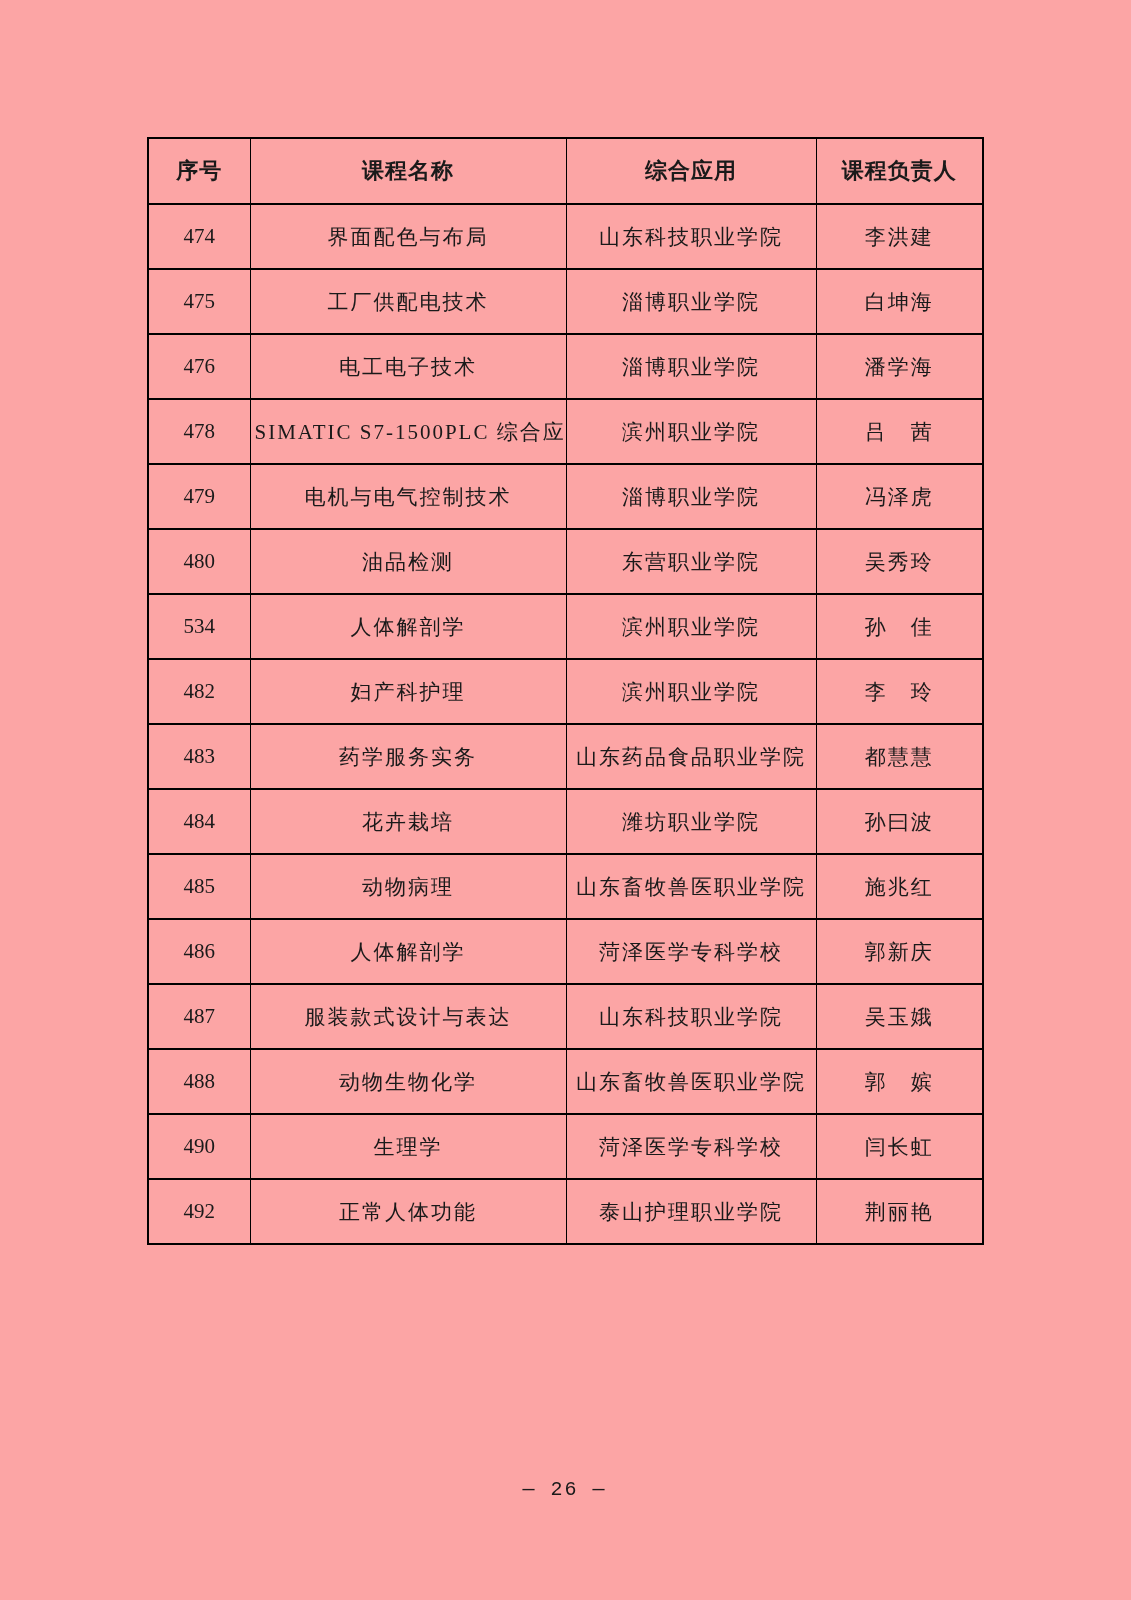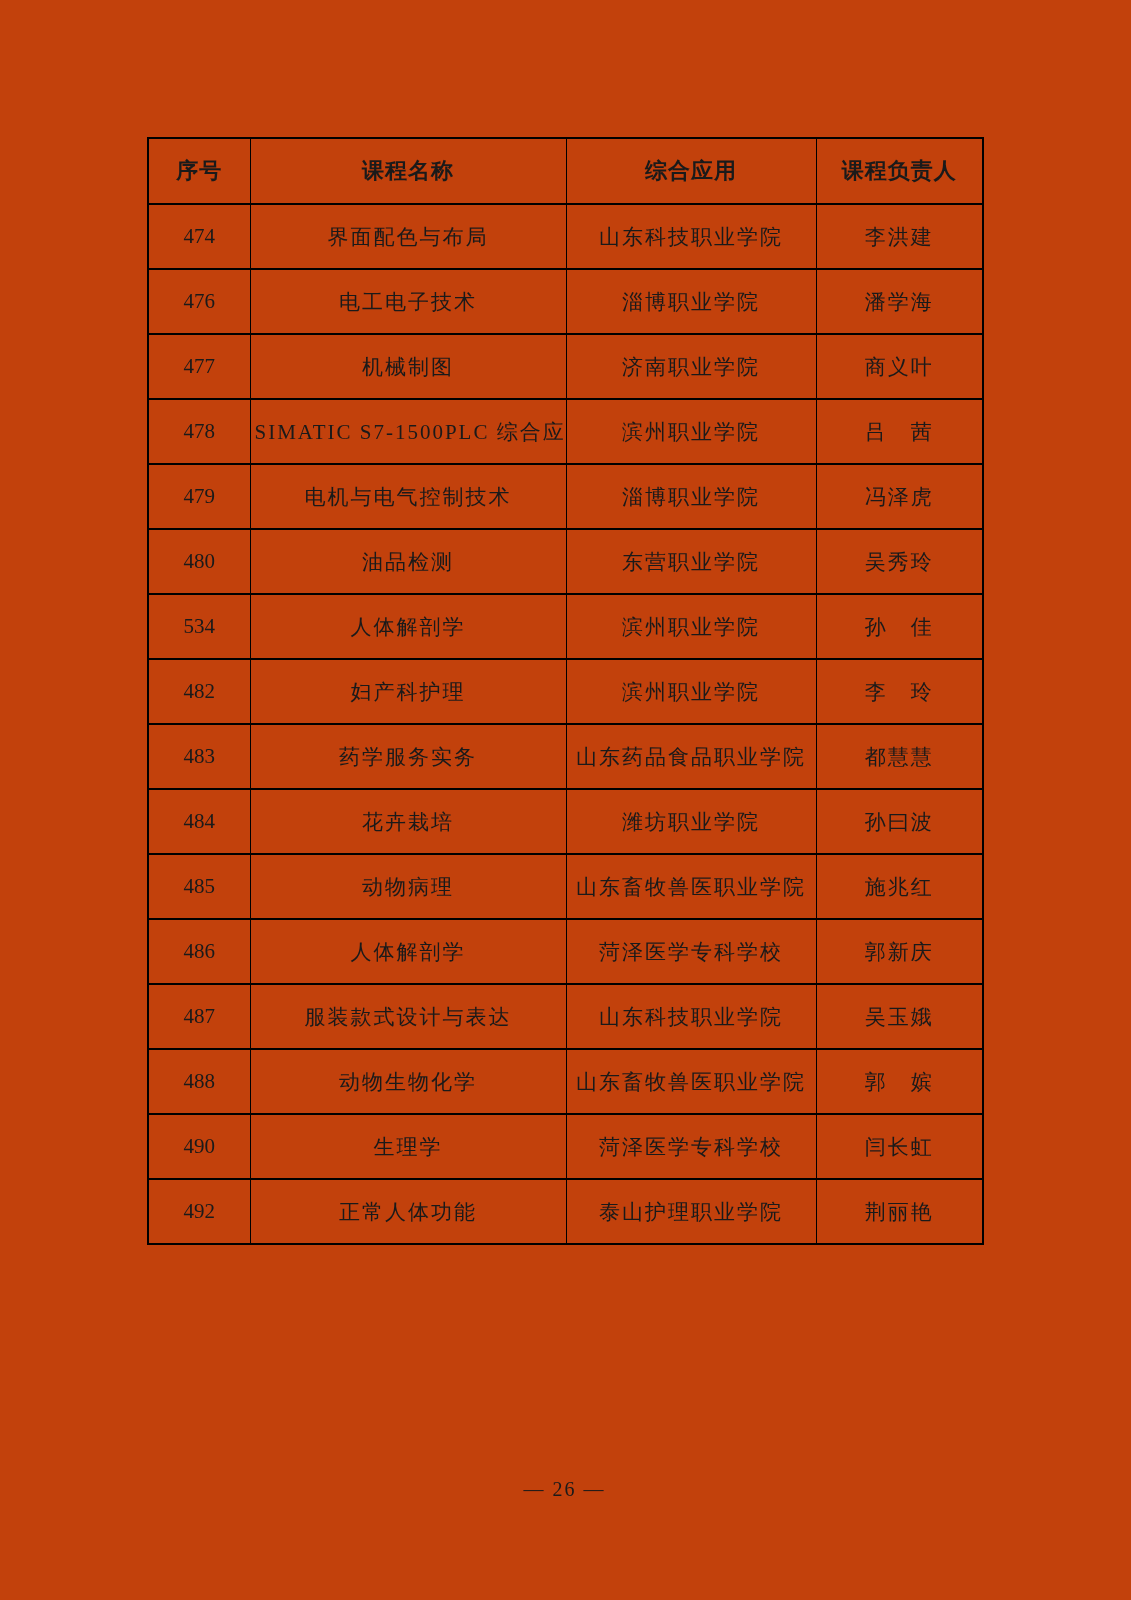--- a/index.html
+++ b/index.html
@@ -11,21 +11,21 @@
     height: 1600px;
     background: #ffffff;
     position: relative;
     font-family: "Liberation Serif", "DejaVu Serif", serif;
     color: #1a1a1a;
     overflow: hidden;
   }
   .page {
     position: absolute;
     inset: 0;
-    background: #c2410c;
+    background: #fca5a5;
   }
   .table-wrap {
     position: absolute;
     left: 147px;
     top: 137px;
     width: 835px;
   }
   table.course-table {
     border-collapse: collapse;
     table-layout: fixed;
@@ -64,21 +64,21 @@
   td[data-name="unit-cell"],
   td[data-name="leader-cell"] {
     letter-spacing: 2px;
   }
   .footer-pagenum {
     position: absolute;
     left: 147px;
     width: 835px;
     top: 1478px;
     text-align: center;
-    font-family: Liberation Serif, serif;
+    font-family: Liberation Mono, monospace;
     font-size: 20px;
     color: #1a1a1a;
     letter-spacing: 2px;
   }
 </style>
 </head>
 <body>
 
 <div class="page" data-name="document-page">
   <div class="table-wrap" data-name="course-table-container">
@@ -98,30 +98,30 @@
         </tr>
       </thead>
       <tbody data-name="course-table-body">
           <tr data-name="table-row">
             <td data-name="serial-cell">474</td>
             <td data-name="course-cell">界面配色与布局</td>
             <td data-name="unit-cell">山东科技职业学院</td>
             <td data-name="leader-cell">李洪建</td>
           </tr>
           <tr data-name="table-row">
+            <td data-name="serial-cell">475</td>
+            <td data-name="course-cell">工厂供配电技术</td>
+            <td data-name="unit-cell">淄博职业学院</td>
+            <td data-name="leader-cell">白坤海</td>
+          </tr>
+          <tr data-name="table-row">
             <td data-name="serial-cell">476</td>
             <td data-name="course-cell">电工电子技术</td>
             <td data-name="unit-cell">淄博职业学院</td>
             <td data-name="leader-cell">潘学海</td>
-          </tr>
-          <tr data-name="table-row">
-            <td data-name="serial-cell">477</td>
-            <td data-name="course-cell">机械制图</td>
-            <td data-name="unit-cell">济南职业学院</td>
-            <td data-name="leader-cell">商义叶</td>
           </tr>
           <tr data-name="table-row">
             <td data-name="serial-cell">478</td>
             <td data-name="course-cell">SIMATIC S7-1500PLC 综合应用</td>
             <td data-name="unit-cell">滨州职业学院</td>
             <td data-name="leader-cell">吕　茜</td>
           </tr>
           <tr data-name="table-row">
             <td data-name="serial-cell">479</td>
             <td data-name="course-cell">电机与电气控制技术</td>

